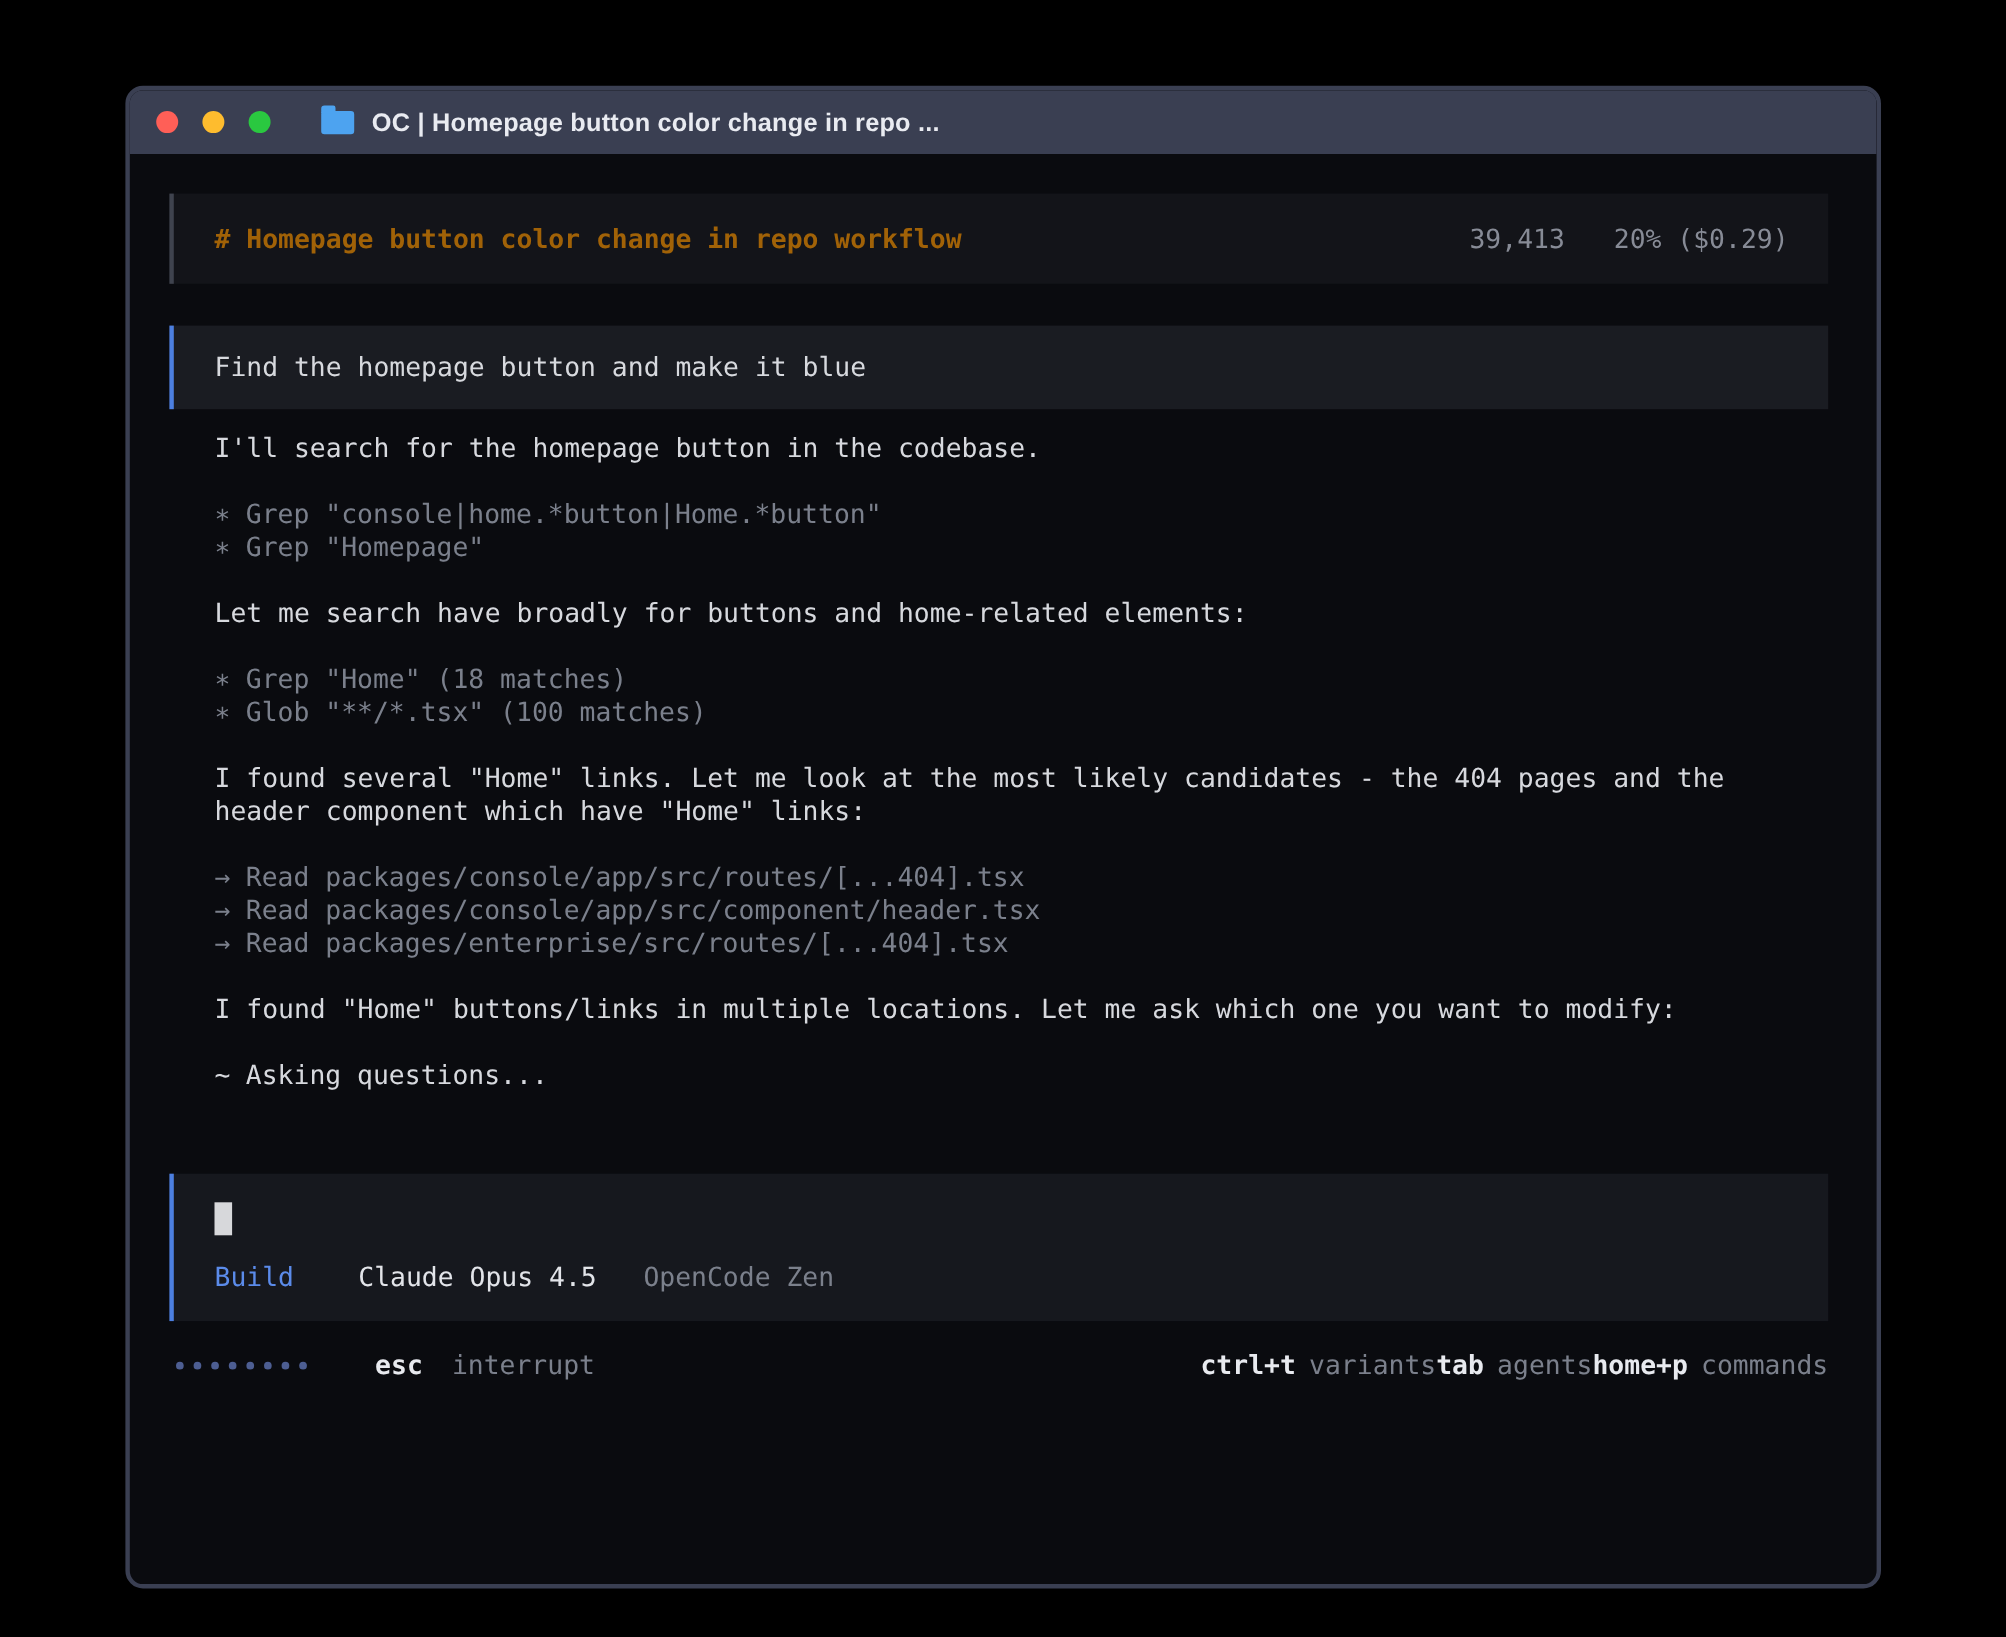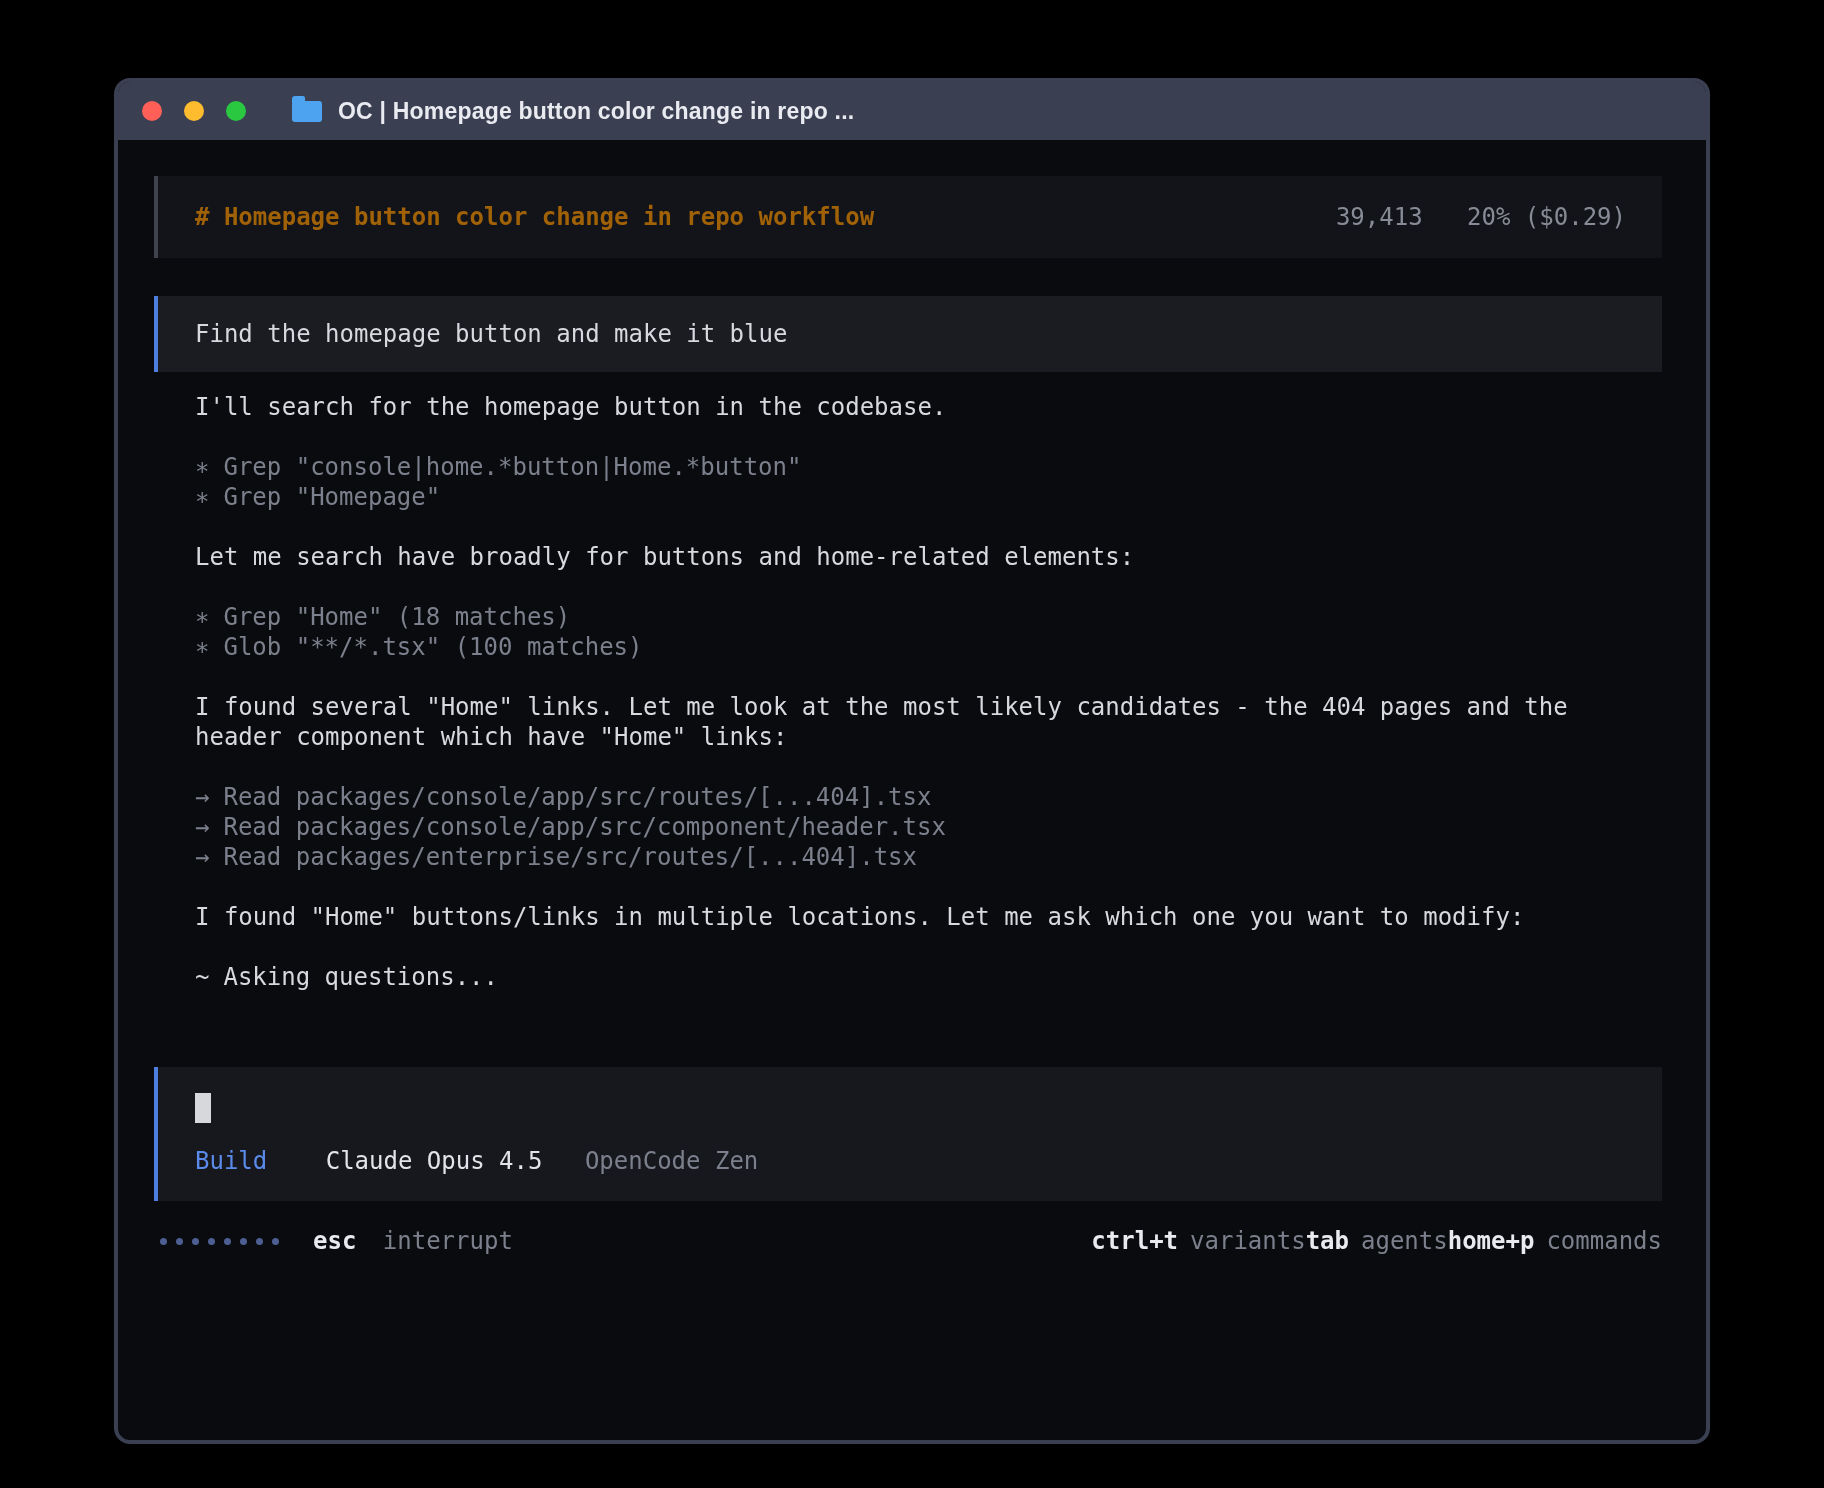--- a/index.html
+++ b/index.html
@@ -59,21 +59,21 @@
   }
   .cursor { width:16px; height:30px; background:#d7d8db; }
   .mode-row { margin-top:24px; white-space:nowrap; }
   .mode { color:var(--accent-text,#5b8bea); }
   .model { color:#e2e4e9; margin-left:44px; }
   .provider { color:#7b808c; margin-left:28px; }
   .statusbar {
     margin-top:26px; display:flex; align-items:center; justify-content:space-between;
     padding-left:6px;
   }
-  .sb-left { display:flex; align-items:center; }
+  .sb-left { display:flex; align-items:center;gap:28px; }
   .dots { display:flex; gap:9px; margin-right:34px; }
   .dot { width:7px; height:7px; border-radius:50%; background:#4d5e92; }
   .key { font-weight:700; color:#e8eaef; }
   .hint-label { color:#7b808c; margin-left:12px; }
   .sb-right { display:flex; }
   .hint { white-space:nowrap; }
 </style>
 </head>
 <body>
 

